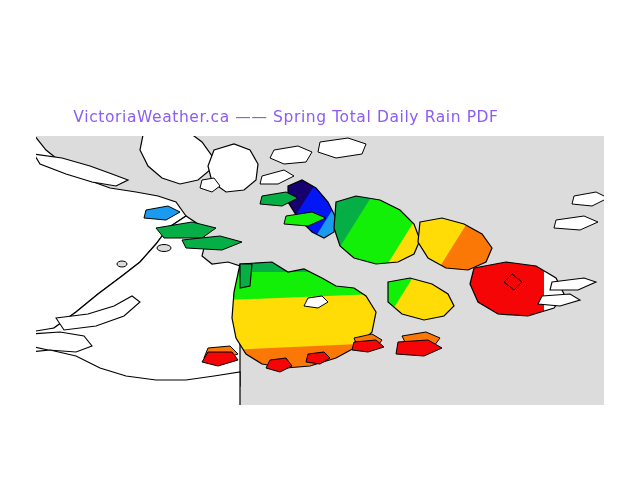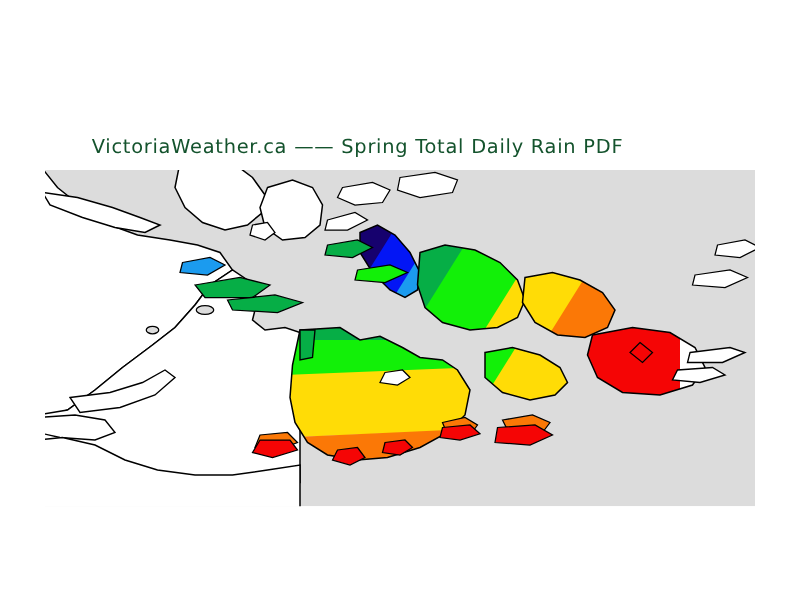--- a/index.html
+++ b/index.html
@@ -23,21 +23,21 @@
   }
   .title {
     position: absolute;
     left: 0;
     top: 108px;
     width: 572px;
     text-align: center;
     font-family: "DejaVu Sans", sans-serif;
     font-size: 15.5px;
     letter-spacing: 0.6px;
-    color: #14532d;
+    color: #8b5cf6;
     white-space: pre;
   }
   #map-panel {
     position: absolute;
     left: 36px;
     top: 136px;
     width: 568px;
     height: 269px;
   }
   #map-svg {

